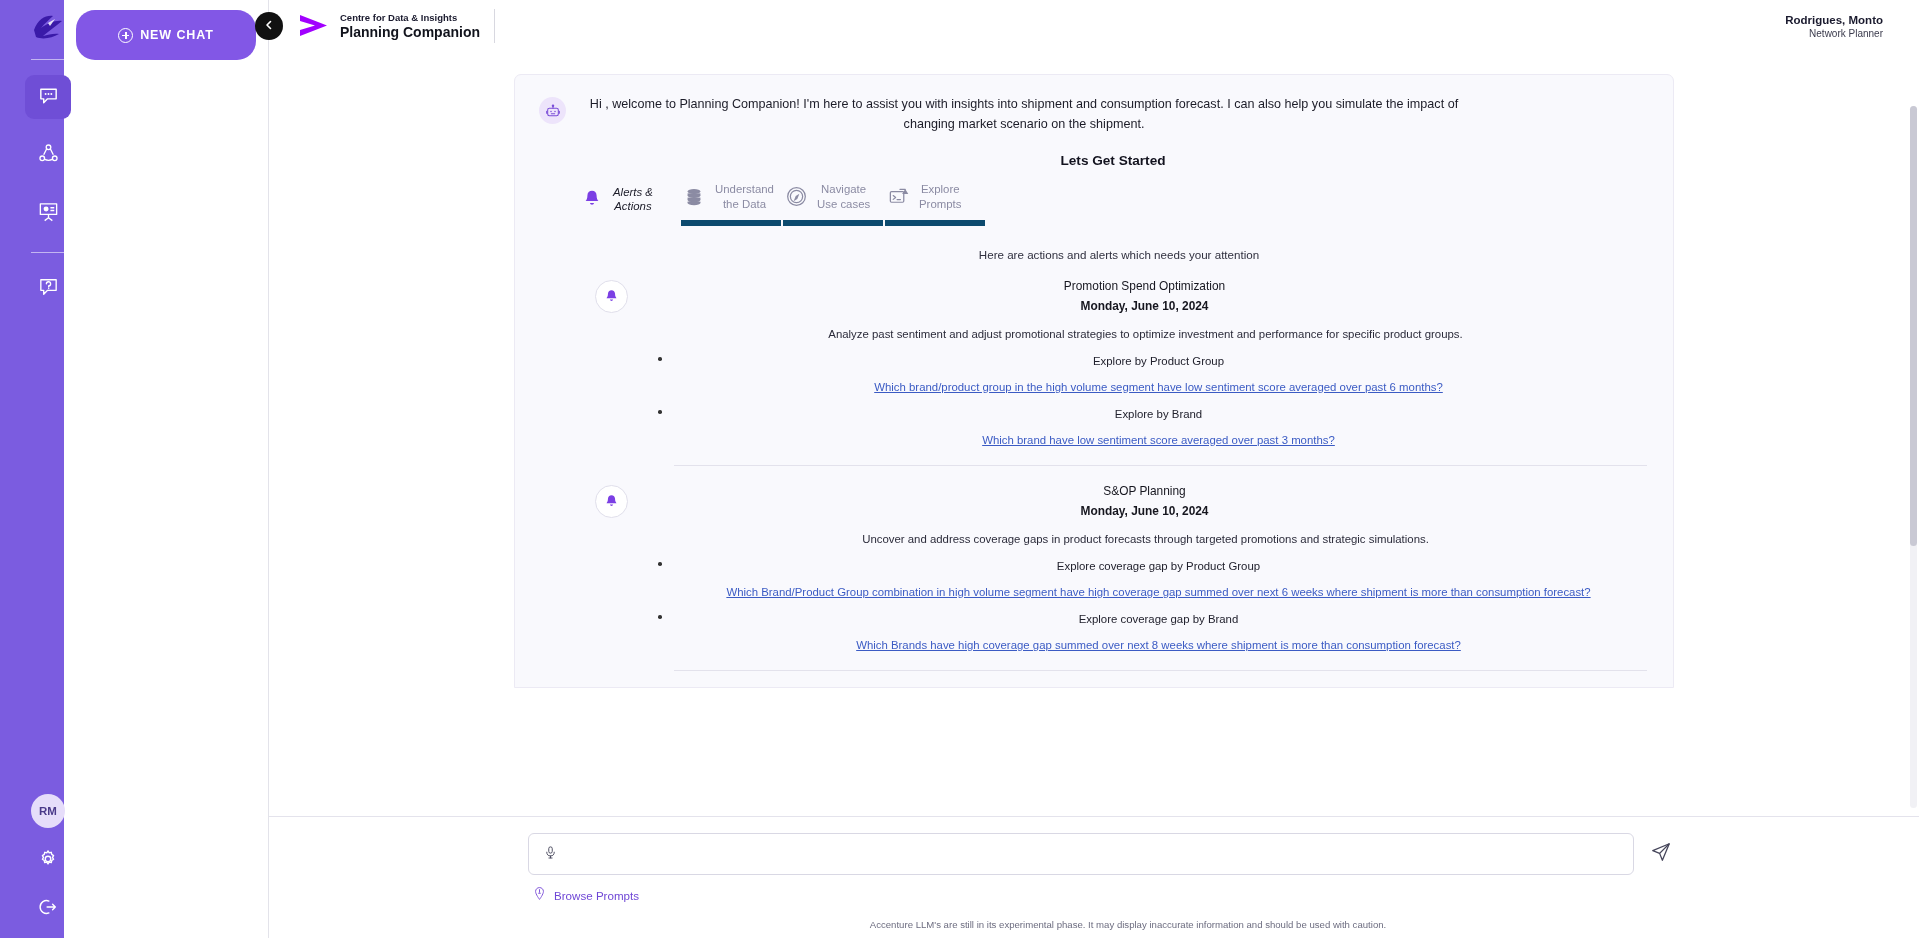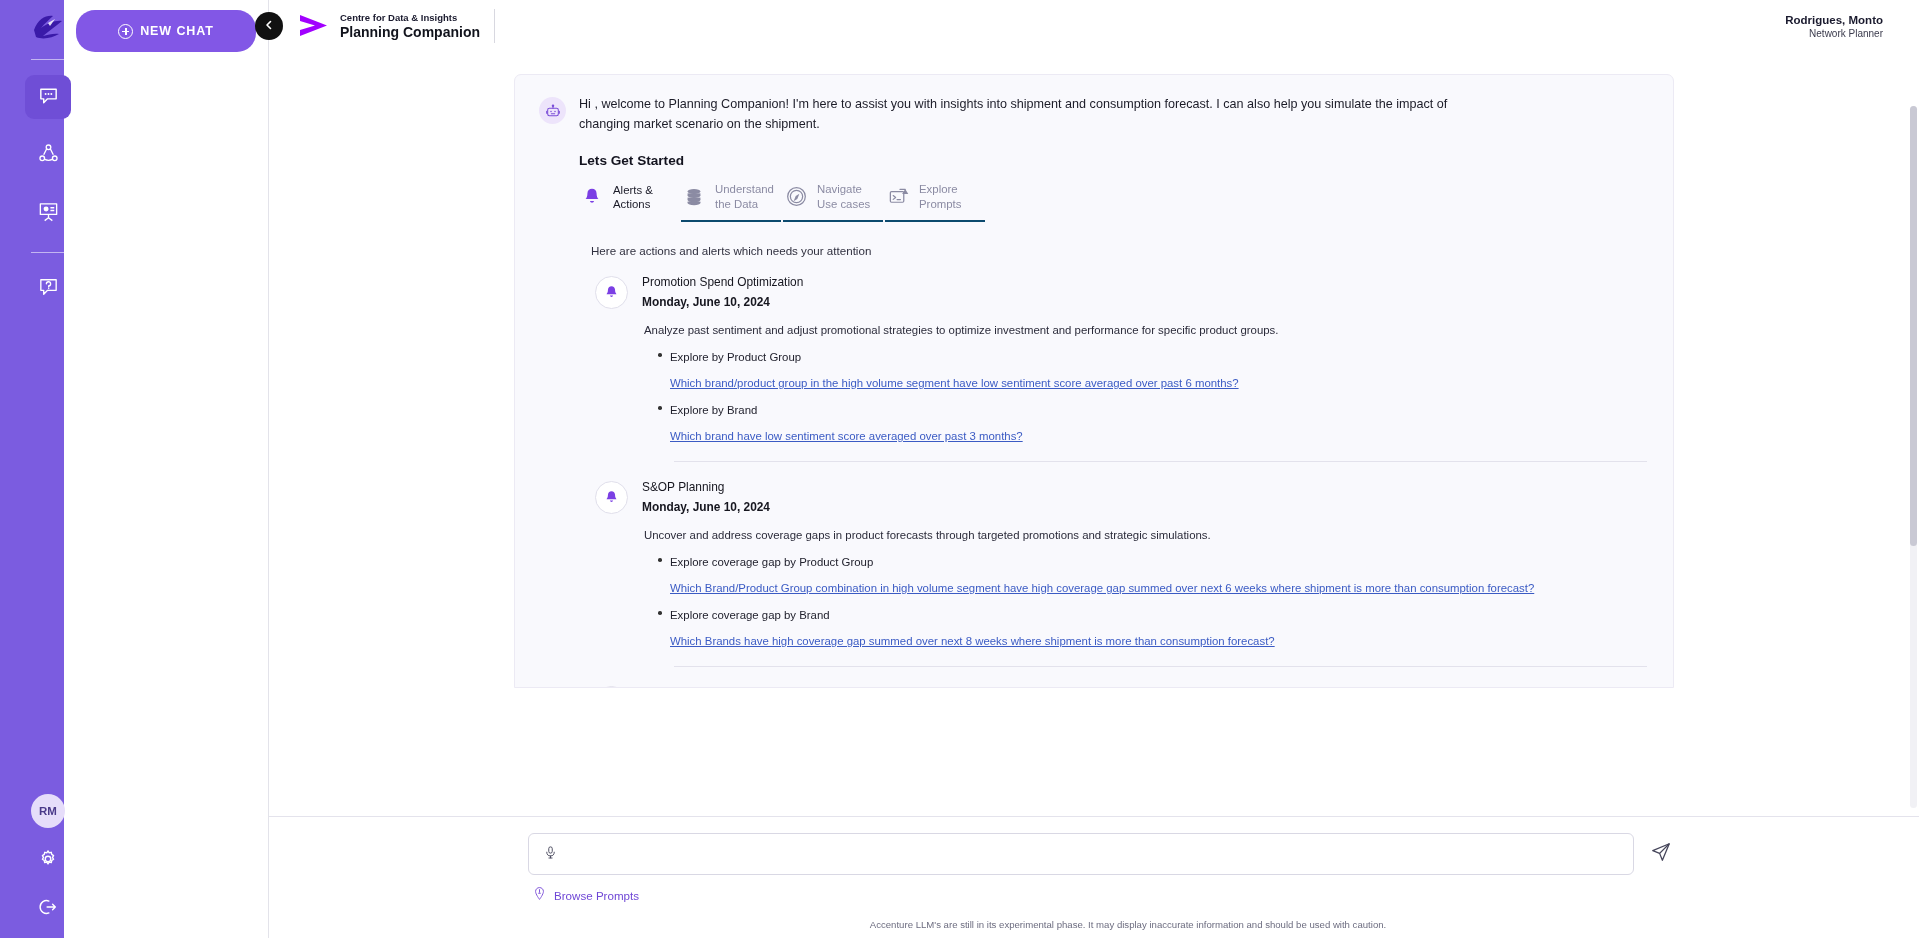--- a/index.html
+++ b/index.html
@@ -48,21 +48,21 @@
 
   
   .sidebar {
     width: 205px; flex: 0 0 205px; height: 938px;
     background: #ffffff;
     border-right: 1px solid #e3e3ea;
     display: flex; flex-direction: column; align-items: center;
     padding-top: 10px;
   }
   .new-chat-btn {
-    width: 180px; height: 42px; border-radius: 19px;
+    width: 180px; height: 50px; border-radius: 19px;
     background: #8257e6; color: #fff;
     display: flex; align-items: center; justify-content: center; gap: 7px;
     font-size: 12.5px; font-weight: bold; letter-spacing: .9px;
     cursor: pointer; border: none;
   }
   .plus-circle {
     width: 15px; height: 15px; border-radius: 50%;
     border: 1.4px solid #fff; position: relative; flex: 0 0 15px;
   }
   .plus-circle::before, .plus-circle::after {
@@ -94,20 +94,21 @@
   .user-block { margin-left: auto; margin-right: 36px; text-align: right; }
   .user-name { font-size: 11.5px; font-weight: bold; color: #1a1a2e; line-height: 14px; }
   .user-role { font-size: 10px; color: #3b3b4d; line-height: 13px; }
 
   
   .chat-area {
     flex: 1 1 auto; position: relative;
     background: #fff;
     padding: 0 0 6px 0;
     overflow: hidden;
+    text-align: center;
   }
   .chat-card {
     margin: 22px auto 0; width: 1160px; max-width: 1160px;
     background: #f9f9fd;
     border: 1px solid #eceaf4;
     border-radius: 7px 7px 0 0;
     padding: 20px 26px 14px 24px;
     height: 614px; overflow: hidden; position: relative;
   }
   .msg-row { display: flex; gap: 13px; }
@@ -127,22 +128,22 @@
   }
 
   
   .tabs { display: flex; margin-top: 14px; }
   .tab {
     width: 100px; display: flex; align-items: center; gap: 8px;
     padding-bottom: 9px; cursor: pointer;
     border-bottom: 1px solid transparent;
   }
   .tab + .tab { margin-left: 2px; }
-  .tab.active { border-bottom-color: transparent; }
-  .tab.inactive { border-bottom: 2px solid #0c4a6e; }
+  .tab.active { border-bottom-color: transparent; font-style: italic; }
+  .tab.inactive { border-bottom: 6px solid #0c4a6e; }
   .tab-icon { width: 26px; height: 26px; flex: 0 0 26px; display: flex; align-items: center; justify-content: center; }
   .tab-label { font-size: 11.4px; line-height: 14.6px; }
   .tab.active .tab-label { color: #1b1b28; }
   .tab.inactive .tab-label { color: #8b8ba3; }
 
   .hint-text { font-size: 11.6px; color: #30303f; margin: 22px 0 0 12px; }
 
   
   .alert { display: flex; gap: 14px; margin-top: 17px; padding-left: 16px; }
   .alert-icon-wrap {

